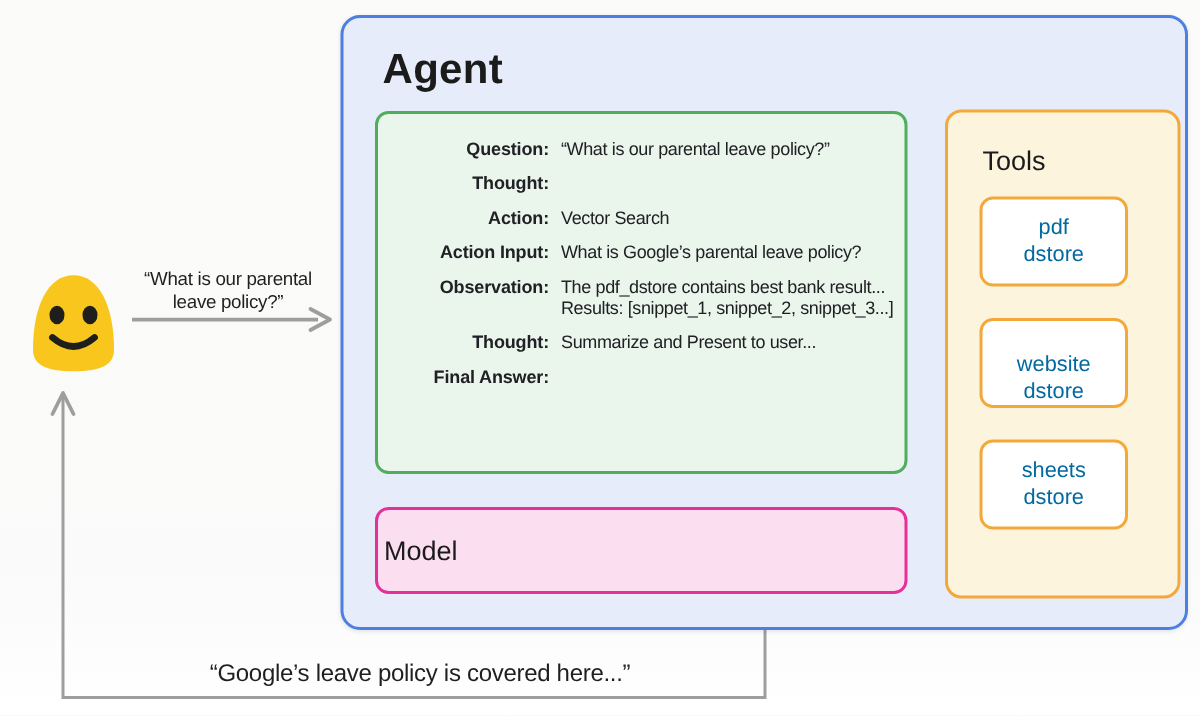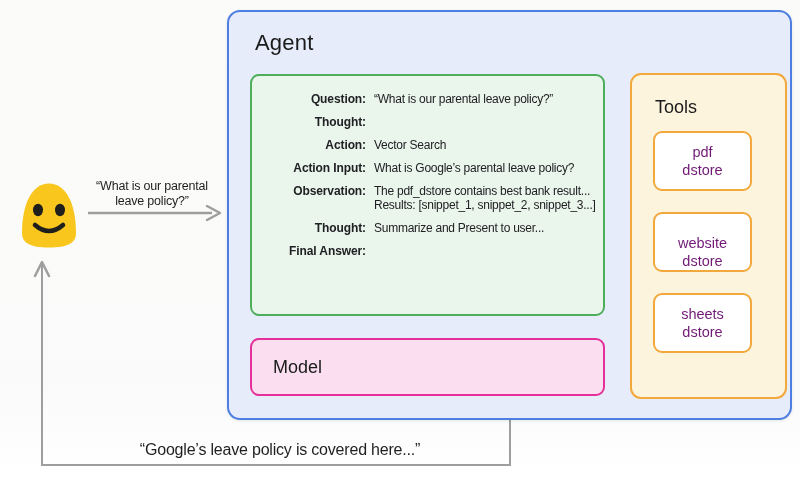--- a/index.html
+++ b/index.html
@@ -12,21 +12,21 @@
   .overlay{position:absolute; left:0; top:0; width:800px; height:477px; pointer-events:none;}
 
   
   .agent-box{
     position:absolute; left:227px; top:10px; width:561px; height:406px;
     background:var(--agent-bg); border:2.5px solid var(--agent-border);
     border-radius:13px; box-shadow:0 1px 3px rgba(60,64,67,.12);
   }
   .agent-title{
     position:absolute; left:26px; top:18px;
-    font-size:22px; font-weight:400; letter-spacing:.2px; color:#1b1b1b;
+    font-size:28px; font-weight:700; letter-spacing:.2px; color:#1b1b1b;
   }
 
   
   .scratchpad{
     position:absolute; left:21px; top:62px; width:355px; height:242px;
     background:var(--scratchpad-bg); border:2px solid var(--scratchpad-border);
     border-radius:9px; box-sizing:border-box; padding:16px 8px 0 16px;
   }
   .sp-row{display:flex; align-items:flex-start; margin-bottom:9px;}
   .sp-label{
@@ -37,39 +37,39 @@
     flex:1; margin-left:8px; font-size:12px; line-height:14px;
     letter-spacing:-.25px; white-space:nowrap;
   }
   .sp-value .v2{display:block;}
 
   
   .model-box{
     position:absolute; left:21px; top:326px; width:355px; height:58px;
     background:var(--model-bg); border:2.5px solid var(--model-border);
     border-radius:9px; box-sizing:border-box;
-    display:flex; align-items:center; padding-left:21px;
+    display:flex; align-items:center; padding-left:4px;
   }
   .model-title{font-size:18px; font-weight:500; color:#1b1b1b;}
 
   
   .tools-box{
     position:absolute; left:401px; top:61px; width:157px; height:326px;
     background:var(--tools-bg); border:2px solid var(--tools-border);
     border-radius:11px; box-sizing:border-box;
   }
   .tools-title{
     position:absolute; left:23px; top:22px; font-size:18px; font-weight:500; color:#1b1b1b;
   }
   .tool-item{
     position:absolute; left:21px; width:99px; height:60px;
     background:var(--tool-item-bg); border:2px solid var(--tools-border);
     border-radius:9px; box-sizing:border-box;
     display:flex; flex-direction:column; align-items:center; justify-content:center;
-    font-size:14.5px; font-weight:500; line-height:18px; color:#701a75;
+    font-size:14.5px; font-weight:500; line-height:18px; color:#0369a1;
   }
   .tool-item-1{top:56px;} .tool-item-2{top:137px;justify-content:flex-end;} .tool-item-3{top:218px;}
 
   
   .emoji{position:absolute; left:13px; top:179px; width:72px; height:70px;}
 
   
   .request-label{
     position:absolute; left:78px; top:179px; width:148px; text-align:center;
     font-size:12.5px; line-height:15px; letter-spacing:-.2px; color:#1f1f1f;

